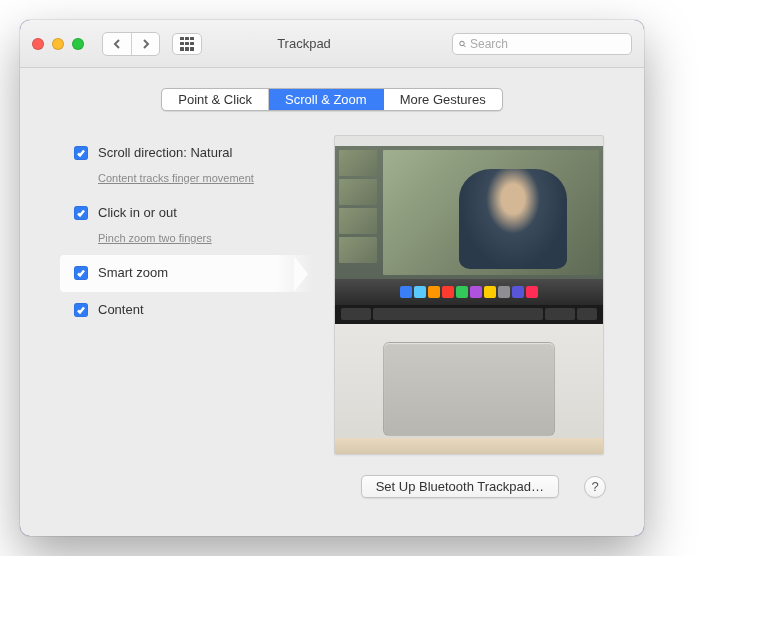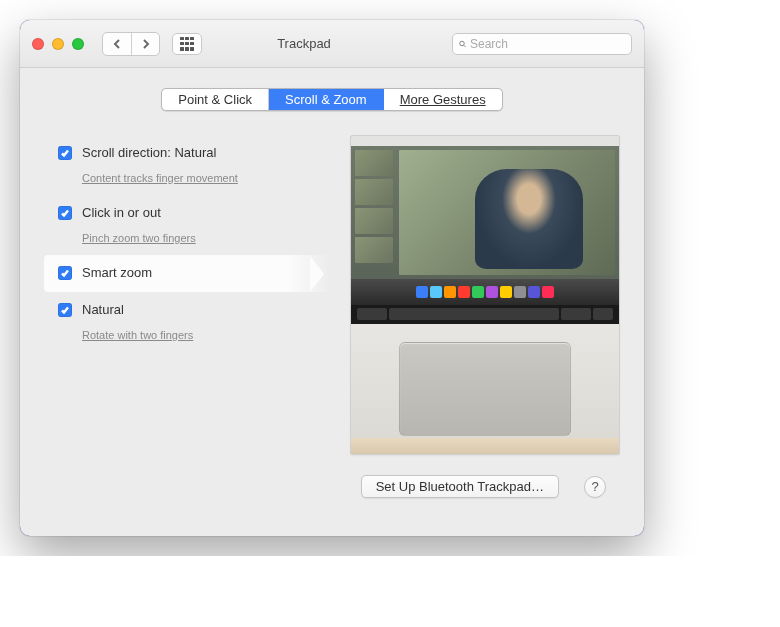--- a/index.html
+++ b/index.html
@@ -20,23 +20,23 @@
     .gridicon span { background: #565656; border-radius: 0.5px; }
     .title { flex: 1; text-align: center; font-size: 13px; color: #4a4a4a; font-weight: 500; }
     .search { width: 180px; height: 22px; background: #fdfdfd; border: 1px solid #c9c9c9; border-radius: 5px; display: flex; align-items: center; padding: 0 6px; gap: 4px; margin-left: 46px; }
     .search svg { width: 12px; height: 12px; stroke: #888; stroke-width: 2; fill: none; }
     .search input { border: none; outline: none; background: transparent; font-size: 12px; color: #555; flex: 1; }
     .search input::placeholder { color: #aaa; }
     .content { padding: 20px 0 20px 0; background: #ececec; }
     .tabs { display: flex; justify-content: center; margin-bottom: 24px; }
     .segmented { display: flex; border: 1px solid #b8b8b8; border-radius: 5px; overflow: hidden; background: #fff; box-shadow: 0 0.5px 1px rgba(0,0,0,0.1); }
     .seg { padding: 3px 16px; font-size: 13px; color: #333; border-right: 1px solid #c8c8c8; cursor: default; }
-    .seg:last-child { border-right: none; text-decoration: underline; }
+    .seg:last-child { border-right: none; }
     .seg.active { background: #3b7ff8; color: #fff; border-right-color: #3b7ff8; }
-    .main { display: flex; padding: 0 24px; gap: 20px; }
+    .main { display: flex; padding: 0 40px; gap: 20px; }
     .options { flex: 1; }
     .option { display: flex; align-items: flex-start; gap: 10px; padding: 10px 14px; border-radius: 4px; position: relative; }
     .option.selected { background: linear-gradient(90deg, #fcfcfc 0%, #fcfcfc 85%, #ececec 100%); }
     .option.selected::after { content: ''; position: absolute; right: -12px; top: 50%; transform: translateY(-50%); border: 18px solid transparent; border-left: 14px solid #fcfcfc; }
     .checkbox { width: 14px; height: 14px; border-radius: 3px; background: #2f7cf6; display: flex; align-items: center; justify-content: center; margin-top: 1px; flex-shrink: 0; box-shadow: inset 0 0 0 0.5px rgba(0,0,0,0.15); }
     .checkbox svg { width: 10px; height: 10px; stroke: #fff; stroke-width: 2.5; fill: none; }
     .opttext { flex: 1; }
     .optlabel { font-size: 13px; color: #333; line-height: 1.3; }
     .optdesc { font-size: 11px; color: #8a8a8a; line-height: 1.3; margin-top: 9px; text-decoration: underline; }
     .preview { width: 270px; height: 320px; background: #fff; border: 1px solid #d0d0d0; border-radius: 2px; box-shadow: 0 1px 2px rgba(0,0,0,0.05); position: relative; overflow: hidden; }
@@ -149,22 +149,21 @@
           </div>
         </div>
 
         <div class="option">
           <div class="checkbox">
             <svg viewBox="0 0 10 10">
                 <polyline points="2,5.5 4,7.5 8,2.5"></polyline>
               </svg>
           </div>
           <div class="opttext">
-            <div class="optlabel">Natural</div>
-            <div class="optdesc">Rotate with two fingers</div>
+            <div class="optlabel">Content</div>
           </div>
         </div>
 
       </div>
 
       <div class="preview">
         <div class="screen">
           <div class="menubar"></div>
           <div class="sidebar2">
             <div class="thumb"></div>

